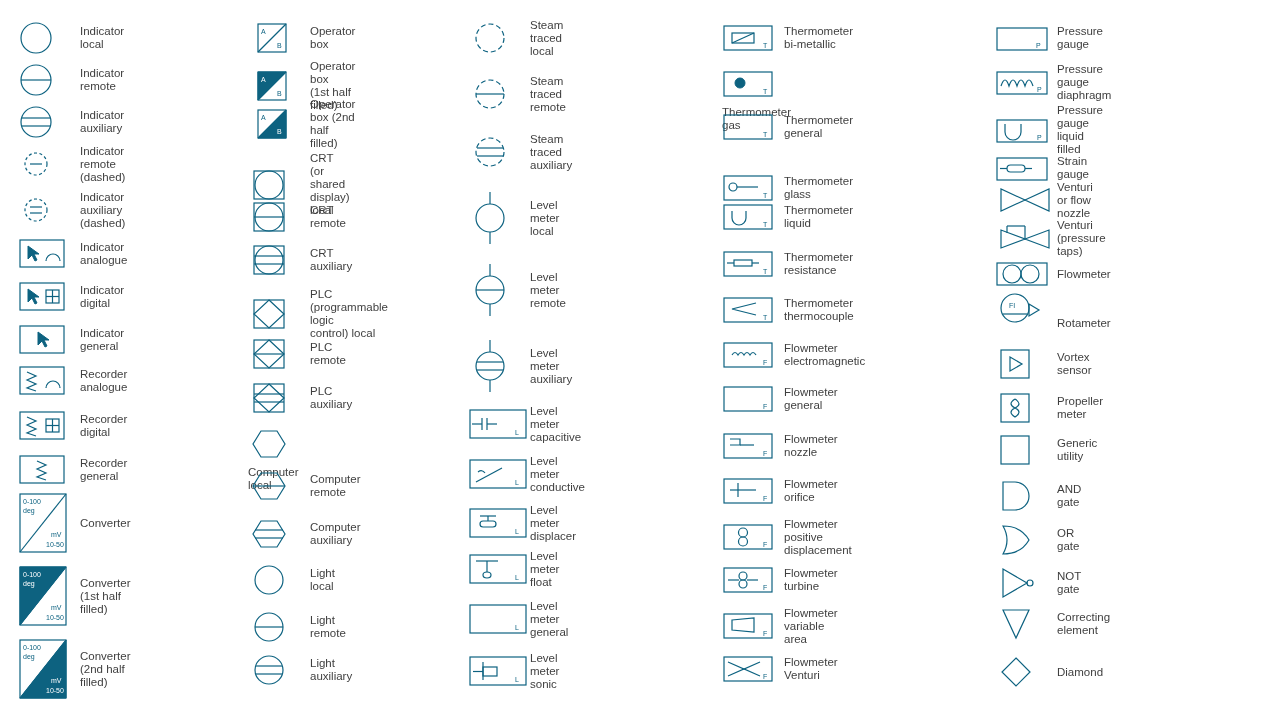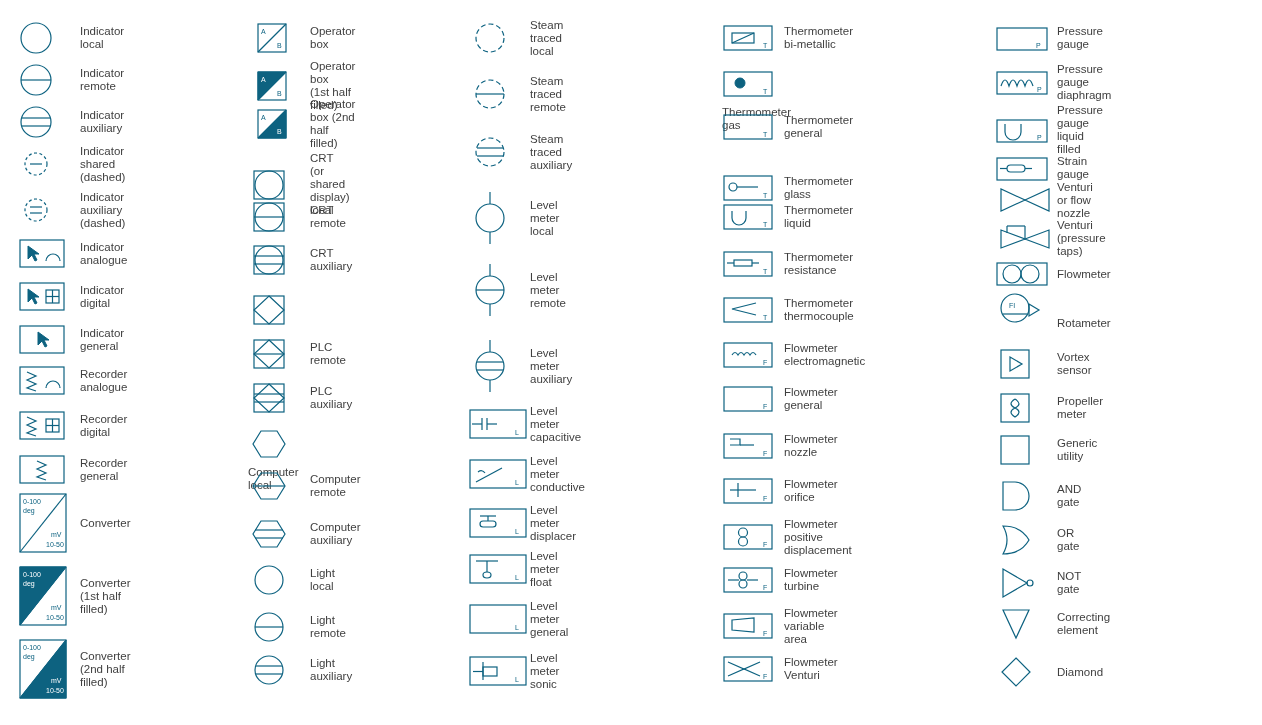--- a/index.html
+++ b/index.html
@@ -57,21 +57,21 @@
     <div class="lbl">Indicator auxiliary</div>
   </div>
 
   <div class="row" style="top:142px;">
     <div class="sym">
       <svg width="44" height="44" viewBox="0 0 44 44">
             <circle class="s" cx="18" cy="22" r="11" stroke-dasharray="3 2.5"></circle>
             <line class="s" x1="12" y1="22" x2="24" y2="22"></line>
           </svg>
     </div>
-    <div class="lbl">Indicator shared (dashed)</div>
+    <div class="lbl">Indicator remote (dashed)</div>
   </div>
 
   <div class="row" style="top:188px;">
     <div class="sym">
       <svg width="44" height="44" viewBox="0 0 44 44">
             <circle class="s" cx="18" cy="22" r="11" stroke-dasharray="3 2.5"></circle>
             <line class="s" x1="12" y1="19" x2="24" y2="19"></line>
             <line class="s" x1="12" y1="25" x2="24" y2="25"></line>
           </svg>
     </div>
@@ -268,20 +268,22 @@
     <div class="lbl">CRT auxiliary</div>
   </div>
 
   <div class="row" style="top:288px;">
     <div class="sym">
       <svg width="44" height="44" viewBox="0 0 44 44">
         <rect class="s" x="6" y="8" width="30" height="28"></rect>
         <polygon class="s" points="21,8 36,22 21,36 6,22"></polygon>
       </svg>
     </div>
+    <div class="lbl">PLC (programmable logic
+control) local</div>
   </div>
 
   <div class="row" style="top:332px;">
     <div class="sym">
       <svg width="44" height="44" viewBox="0 0 44 44">
         <rect class="s" x="6" y="8" width="30" height="28"></rect>
         <polygon class="s" points="21,8 36,22 21,36 6,22"></polygon>
         <line class="s" x1="6" y1="22" x2="36" y2="22"></line>
       </svg>
     </div>

